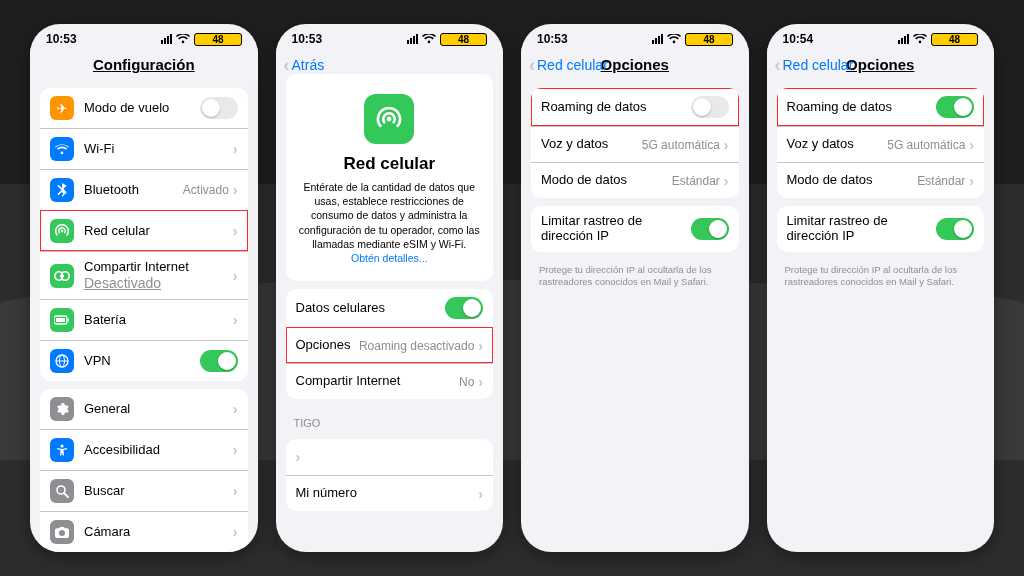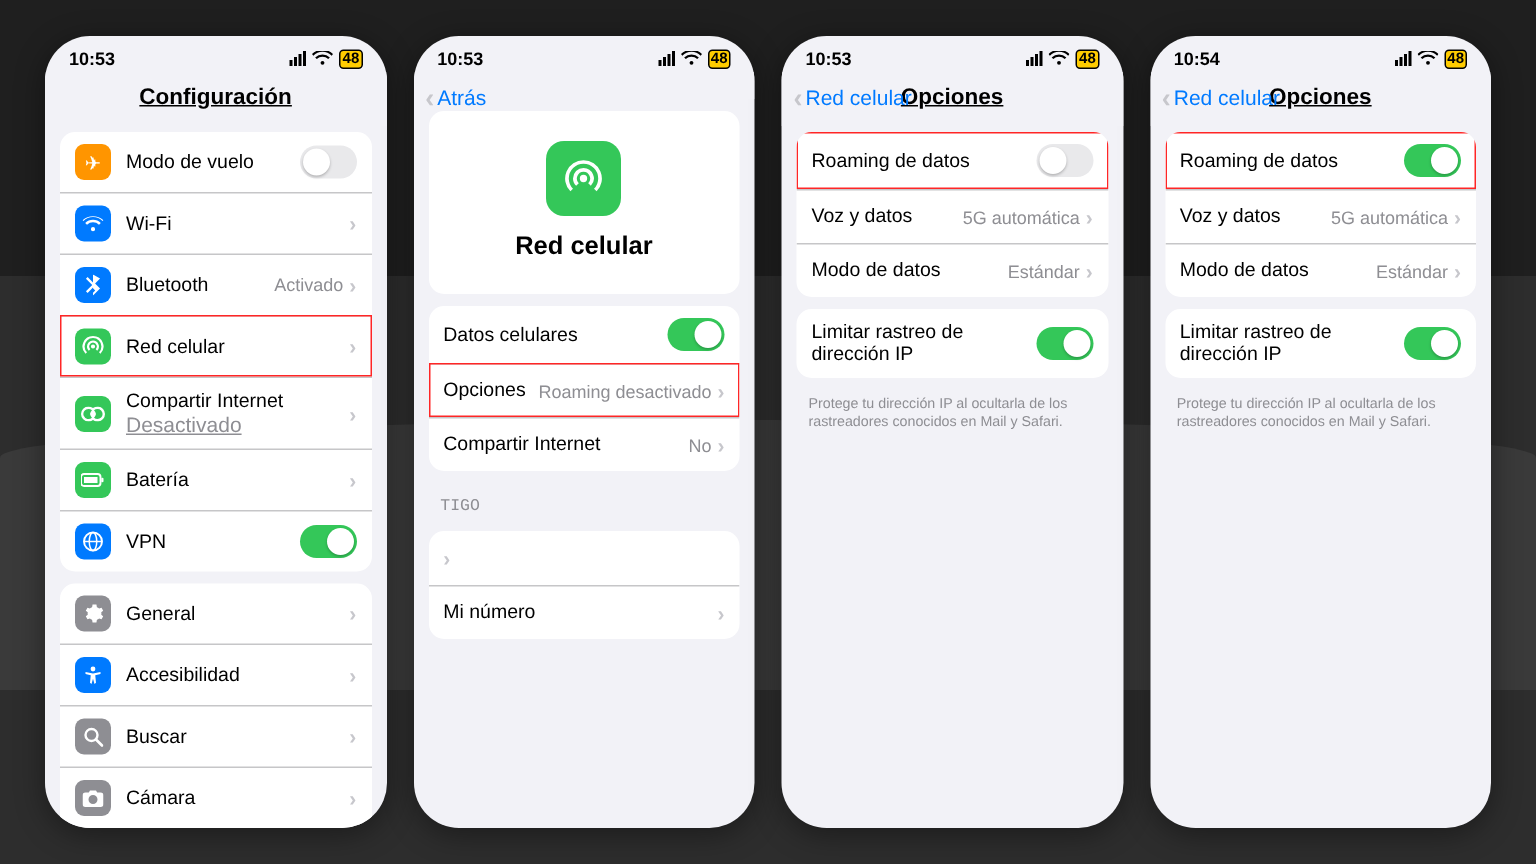--- a/index.html
+++ b/index.html
@@ -21,21 +21,21 @@
   body{margin:0;width:1024px;height:576px;position:relative;overflow:hidden;
     background:linear-gradient(to bottom,var(--bg-darker) 0%,var(--bg-darker) 32%,var(--bg-dark) 32%,var(--bg-dark) 100%);}
   .band{position:absolute;left:0;right:0;height:180px;top:280px;background:#3a3a3a;border-radius:80% 80% 0 0 / 40px 40px 0 0;}
   .phones{position:relative;display:flex;gap:18px;justify-content:center;padding:24px 30px;}
   .phone{width:228px;height:528px;background:var(--ios-bg);border-radius:30px;overflow:hidden;display:flex;flex-direction:column;box-shadow:0 4px 20px rgba(0,0,0,.4);}
   .status{display:flex;justify-content:space-between;align-items:center;padding:8px 16px 2px;font-size:12px;font-weight:600;color:#000;gap:24px;}
   .status .right{display:flex;align-items:center;gap:4px;}
   .sig{display:inline-flex;align-items:flex-end;gap:1px;}
   .sig i{width:2px;background:#000;display:inline-block;}
   .sig i:nth-child(1){height:4px}.sig i:nth-child(2){height:6px}.sig i:nth-child(3){height:8px}.sig i:nth-child(4){height:10px}
-  .batt{display:inline-flex;align-items:center;font-size:10px;font-weight:700;background:var(--batt);border-radius:3px;padding:0 1px;color:#000;border:1px solid #000;}
+  .batt{display:inline-flex;align-items:center;font-size:10px;font-weight:700;background:var(--batt);border-radius:3px;padding:0 17px;color:#000;border:1px solid #000;}
   .header{background:var(--ios-bg);text-align:center;padding:8px 0 10px;position:relative;}
   .header .title{font-size:15px;font-weight:600;text-decoration:underline;}
   .header .back{position:absolute;left:8px;top:8px;color:var(--ios-blue);font-size:14px;display:flex;align-items:center;gap:2px;}
   .header .back .chev{font-size:18px;font-weight:600;line-height:1;}
   .scroll{flex:1;overflow:hidden;}
   .group{background:var(--ios-white);border-radius:10px;margin:8px 10px;overflow:hidden;}
   .group.first{margin-top:4px;}
   .row{display:flex;align-items:center;padding:8px 10px;min-height:36px;border-top:0.5px solid var(--ios-sep);position:relative;}
   .group .row:first-child{border-top:none;}
   .row.hl{outline:1.5px solid var(--highlight);outline-offset:-1px;z-index:2;}
@@ -50,21 +50,21 @@
   .toggle::after{content:"";position:absolute;width:18px;height:18px;background:#fff;border-radius:50%;top:2px;box-shadow:0 1px 2px rgba(0,0,0,.25);}
   .toggle.off::after{left:2px;}
   .toggle.on::after{right:2px;}
   
   .promo{background:var(--ios-white);border-radius:10px;margin:8px 10px;padding:16px 12px;text-align:center;}
   .promo .big-icon{width:50px;height:50px;border-radius:12px;background:var(--ios-green);margin:4px auto 10px;display:flex;align-items:center;justify-content:center;font-size:24px;color:#fff;}
   .promo h2{margin:4px 0 6px;font-size:17px;font-weight:700;}
   .promo p{margin:0;font-size:10.5px;line-height:1.35;color:#000;}
   .promo a{color:var(--ios-blue);text-decoration:none;}
   .foot{font-size:9.5px;color:var(--ios-sub);padding:4px 18px 8px;line-height:1.3;}
-  .ghead{font-size:11px;color:var(--ios-sub);padding:10px 18px 2px;text-transform:uppercase;font-family:Liberation Mono, monospace;}
+  .ghead{font-size:11px;color:var(--ios-sub);padding:10px 18px 2px;text-transform:uppercase;}
   
   .ic-plane{background:var(--ios-orange);} .ic-wifi{background:#007aff;} .ic-bt{background:#007aff;}
   .ic-cell{background:var(--ios-green);} .ic-hot{background:var(--ios-green);} .ic-batt{background:var(--ios-green);}
   .ic-vpn{background:#007aff;} .ic-gen{background:var(--ios-gray);} .ic-acc{background:#007aff;}
   .ic-search{background:var(--ios-gray);} .ic-cam{background:var(--ios-gray);}
   svg{display:block;}
 </style>
 </head>
 <body>
 
@@ -233,20 +233,21 @@
         </span>
   </div>
   <div class="scroll">
     <div class="promo">
       <div class="big-icon">
         <svg width="28" height="26" viewBox="0 0 16 14">
               <path d="M8 3a4 4 0 00-4 4c0 1.1.4 2.1 1.2 2.8l1-1A2.6 2.6 0 018 4.4a2.6 2.6 0 011.8 4.4l1 1A4 4 0 008 3zm0-3a7 7 0 00-5 11.9l1-1a5.6 5.6 0 118 0l1 1A7 7 0 008 0zm0 5.6A1.4 1.4 0 108 8.4 1.4 1.4 0 008 5.6z" fill="#fff"></path>
             </svg>
       </div>
       <h2>Red celular</h2>
+      <p><span>Entérate de la cantidad de datos que usas, establece restricciones de consumo de datos y administra la configuración de tu operador, como las llamadas mediante eSIM y Wi-Fi. </span><a>Obtén detalles...</a></p>
     </div>
     <div class="group">
       <div class="row">
         <span class="label">Datos celulares</span>
         <span class="toggle on"></span>
       </div>
       <div class="row hl">
         <span class="label">Opciones</span>
         <span class="value">Roaming desactivado</span>
         <span class="chev">›</span>

